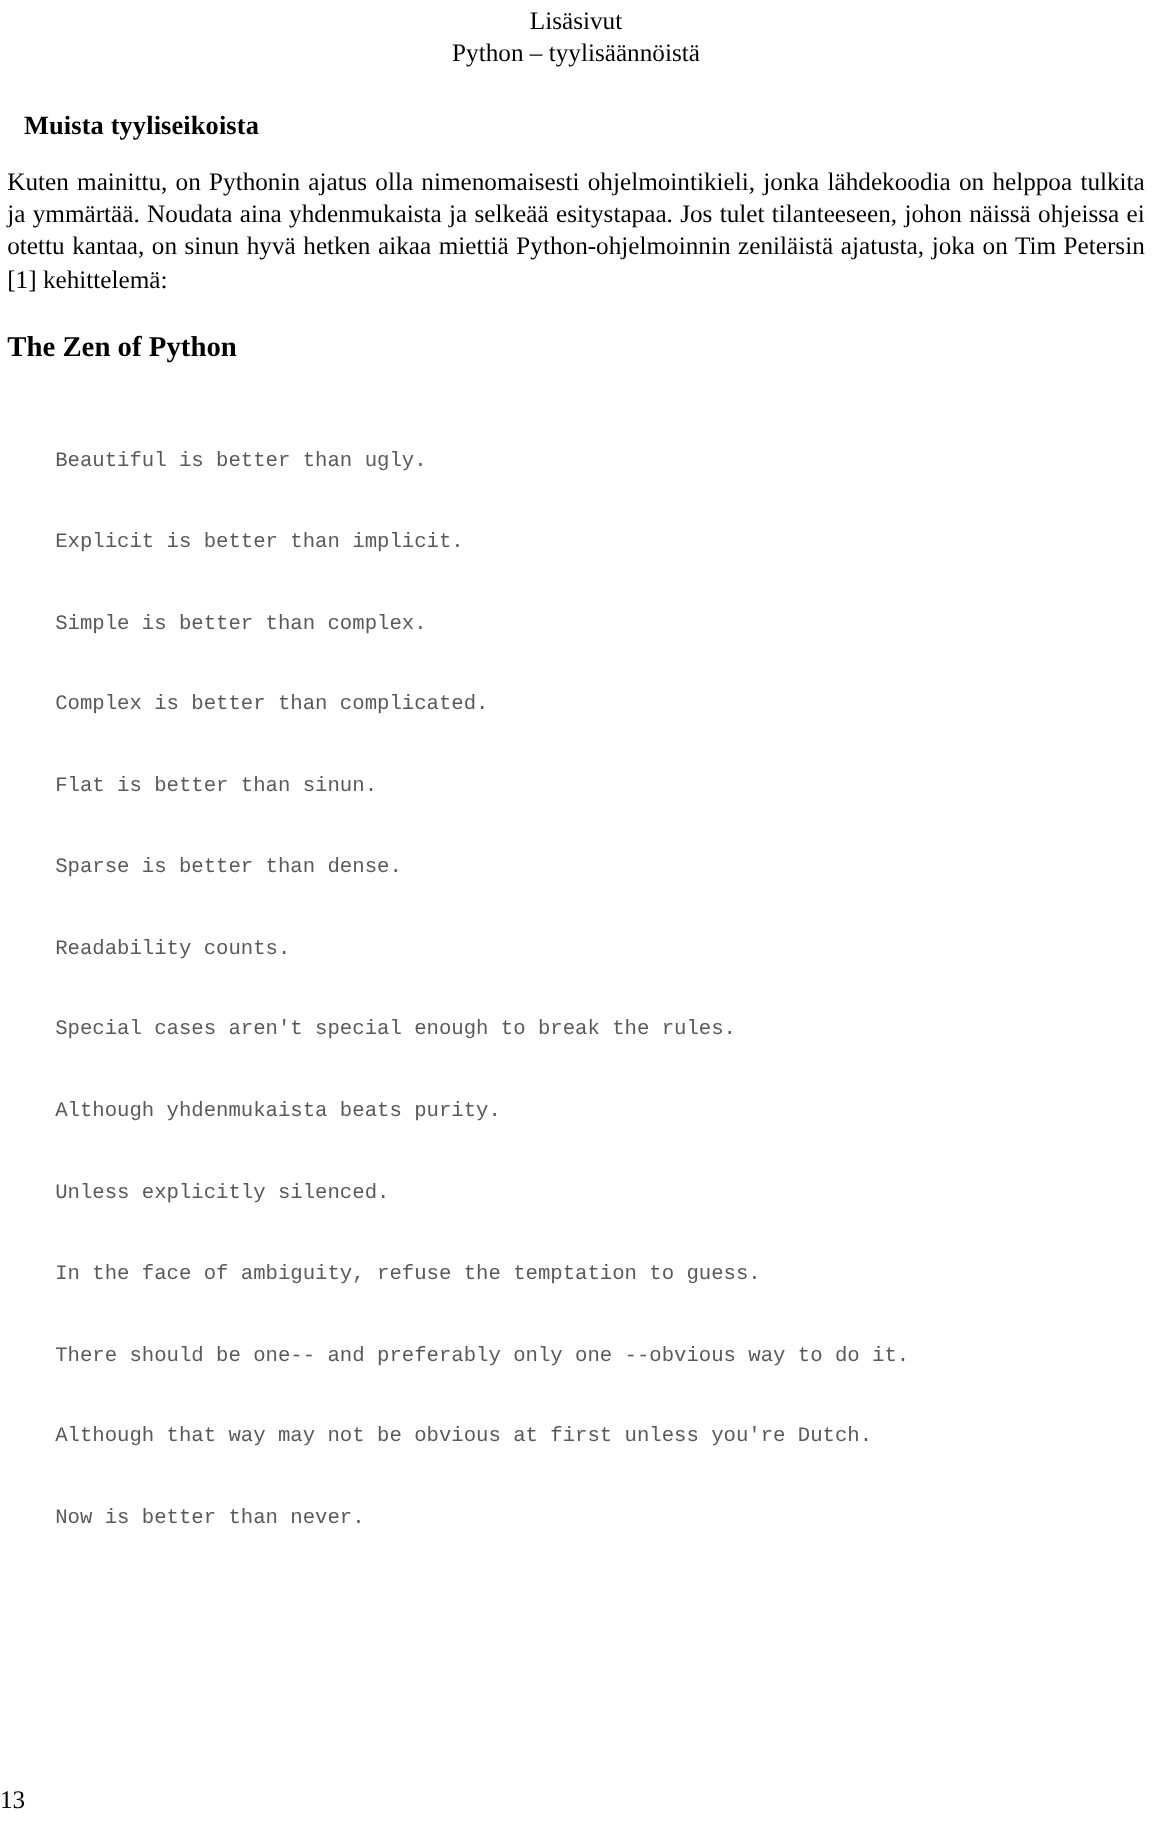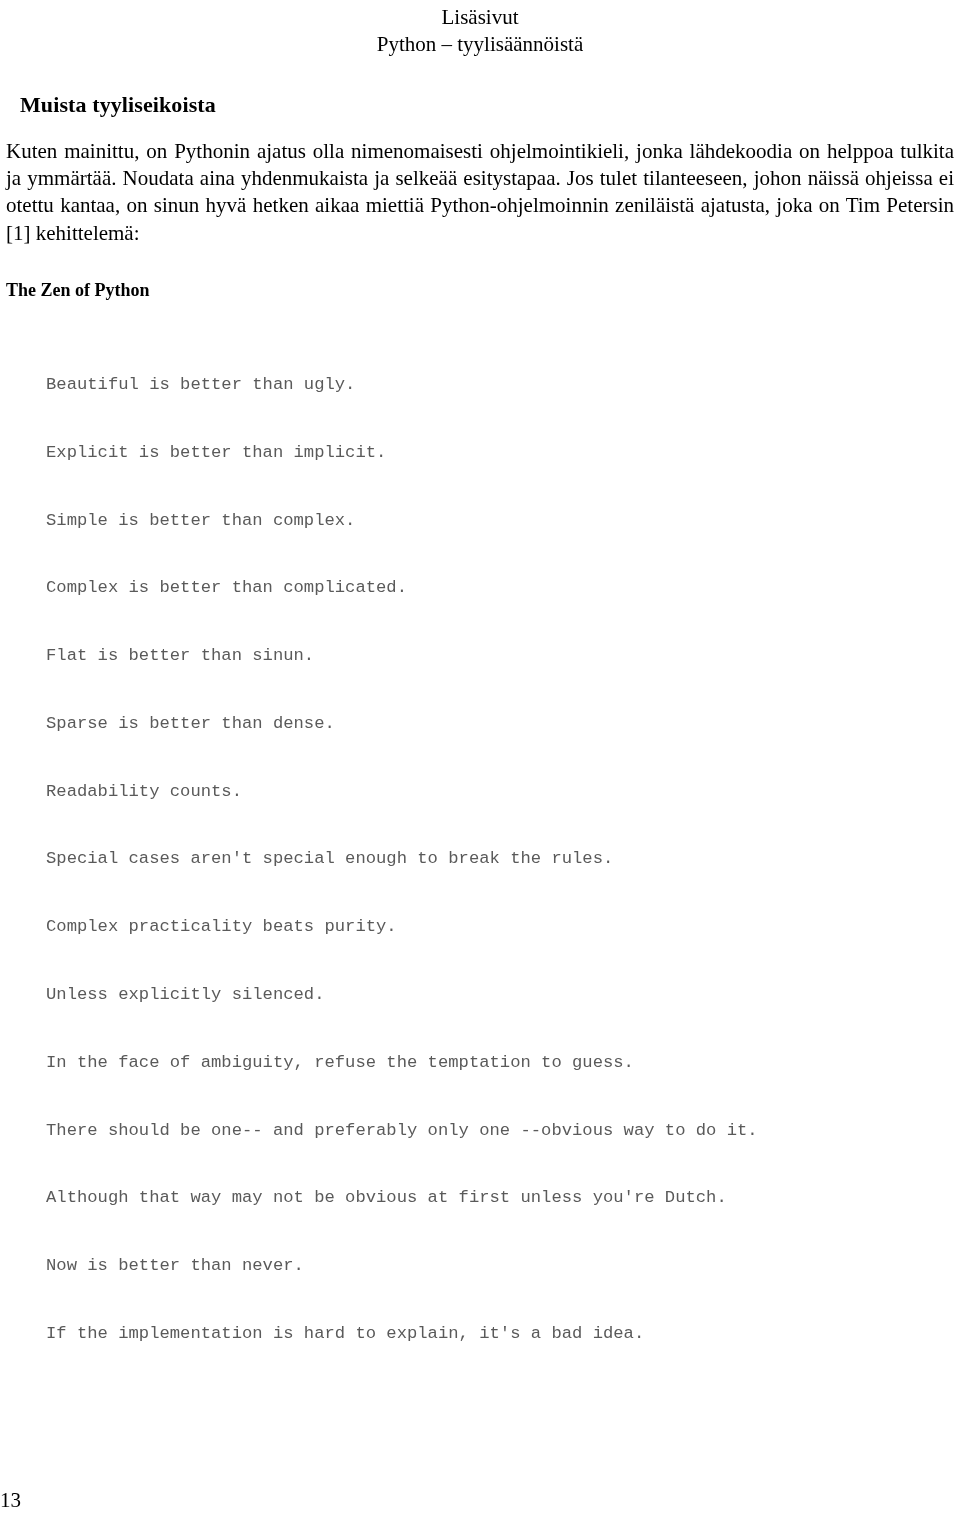--- a/index.html
+++ b/index.html
@@ -40,21 +40,21 @@
   
   h1.section-heading {
     font-size: 22px;
     font-weight: bold;
     line-height: 26px;
     margin: 18px 0 0 14px;
     padding: 0;
     letter-spacing: 0.1px;
   }
   h2.sub-heading {
-    font-size: 18px;
+    font-size: 24px;
     font-weight: bold;
     line-height: 26px;
     margin: 0;
     padding: 0;
   }
 
   
   p.body-text {
     font-size: 21px;
     line-height: 27.2px;
@@ -121,26 +121,25 @@
 
   <div class="code-block">
     <span class="code-line">Beautiful is better than ugly.</span>
     <span class="code-line">Explicit is better than implicit.</span>
     <span class="code-line">Simple is better than complex.</span>
     <span class="code-line">Complex is better than complicated.</span>
     <span class="code-line">Flat is better than sinun.</span>
     <span class="code-line">Sparse is better than dense.</span>
     <span class="code-line">Readability counts.</span>
     <span class="code-line">Special cases aren't special enough to break the rules.</span>
-    <span class="code-line">Complex practicality beats purity.</span>
+    <span class="code-line">Although yhdenmukaista beats purity.</span>
     <span class="code-line">Unless explicitly silenced.</span>
     <span class="code-line">In the face of ambiguity, refuse the temptation to guess.</span>
     <span class="code-line">There should be one-- and preferably only one --obvious way to do it.</span>
     <span class="code-line">Although that way may not be obvious at first unless you're Dutch.</span>
     <span class="code-line">Now is better than never.</span>
-    <span class="code-line">If the implementation is hard to explain, it's a bad idea.</span>
     
     
   </div>
 
   <div class="page-number">13</div>
 
 </div>
 
 </body></html>

